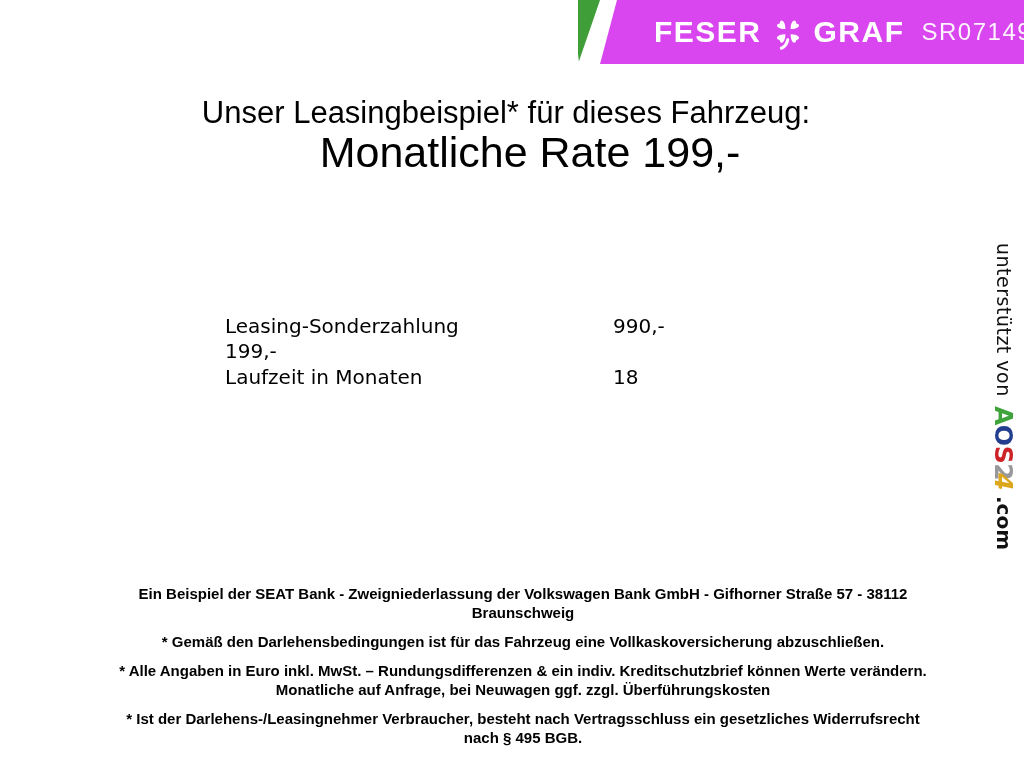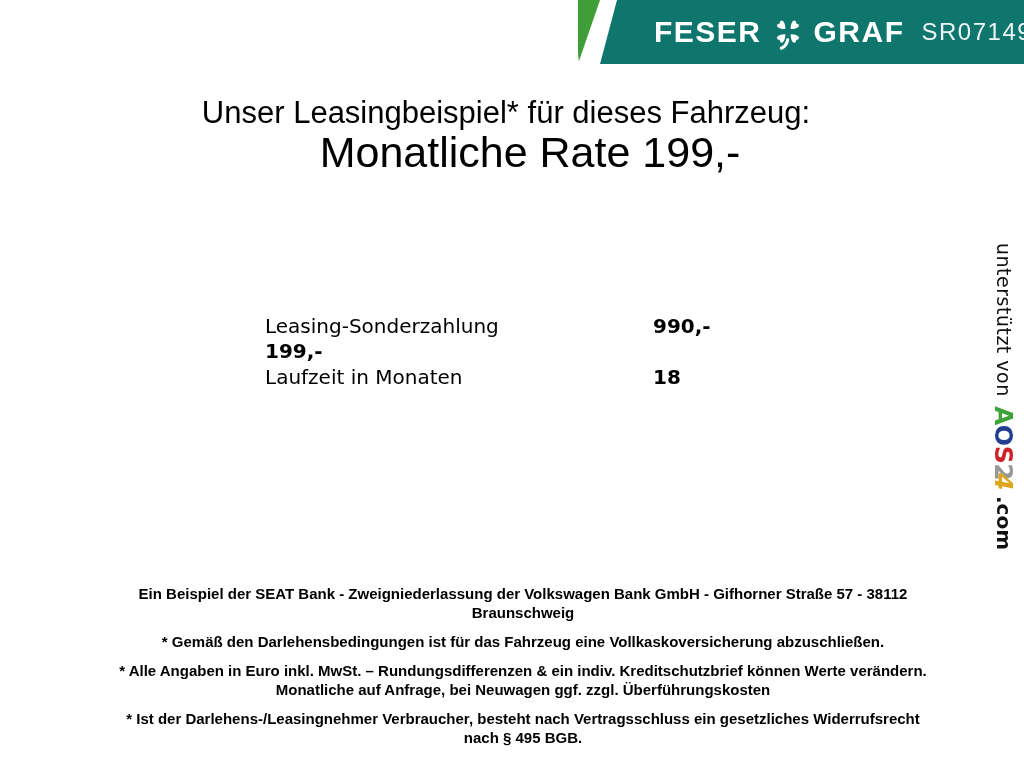--- a/index.html
+++ b/index.html
@@ -43,25 +43,25 @@
   }
   .headline-rate{
     position:absolute;top:129px;left:0;width:1012px;
     text-align:center;font-size:43px;line-height:46px;font-weight:400;padding-left:24px;
   }
 
   
   .leasing-table{
     position:absolute;top:314px;left:225px;
     font-family:"DejaVu Sans", sans-serif;
-    font-size:20px;line-height:25.4px;margin-left:40px;
+    font-size:20px;line-height:25.4px;
   }
   .leasing-row{display:grid;grid-template-columns:388px auto;}
   .leasing-label{white-space:nowrap;}
-  .leasing-value{white-space:nowrap;font-weight:bold;}
+  .leasing-value{white-space:nowrap;}
 
   
   .support-strip{
     position:absolute;top:243px;right:6px;height:300px;
     writing-mode:vertical-rl;
     font-family:"DejaVu Sans", sans-serif;
     font-size:19px;color:#111;
     white-space:nowrap;
     display:flex;align-items:center;
   }
@@ -78,21 +78,21 @@
     white-space:nowrap;
   }
   .footer .block-gap{margin-top:10px;}
 </style>
 </head>
 <body>
 
 <div class="page">
 
   <div class="banner-stripe" style="background-color: rgb(63, 158, 56);"></div>
-  <div class="banner" style="background-color: #0f766e;">
+  <div class="banner" style="background-color: #d946ef;">
     <div class="brand">
       <span>FESER</span>
       <svg class="clover" width="34" height="37" viewBox="-11.5 -11.5 23 25.5" aria-hidden="true">
         <g fill="#ffffff">
           <path transform="rotate(45) translate(0,-6.2)" d="M0 3.6 C -4.2 -0.4, -2.9 -4.2, 0 -1.9 C 2.9 -4.2, 4.2 -0.4, 0 3.6 Z"></path>
           <path transform="rotate(135) translate(0,-6.2)" d="M0 3.6 C -4.2 -0.4, -2.9 -4.2, 0 -1.9 C 2.9 -4.2, 4.2 -0.4, 0 3.6 Z"></path>
           <path transform="rotate(225) translate(0,-6.2)" d="M0 3.6 C -4.2 -0.4, -2.9 -4.2, 0 -1.9 C 2.9 -4.2, 4.2 -0.4, 0 3.6 Z"></path>
           <path transform="rotate(315) translate(0,-6.2)" d="M0 3.6 C -4.2 -0.4, -2.9 -4.2, 0 -1.9 C 2.9 -4.2, 4.2 -0.4, 0 3.6 Z"></path>
         </g>
         <path d="M-0.2 5.6 C -0.8 8.4, -2.2 10.4, -4.6 11.4" fill="none" stroke="#ffffff" stroke-width="2.1" stroke-linecap="round"></path>

